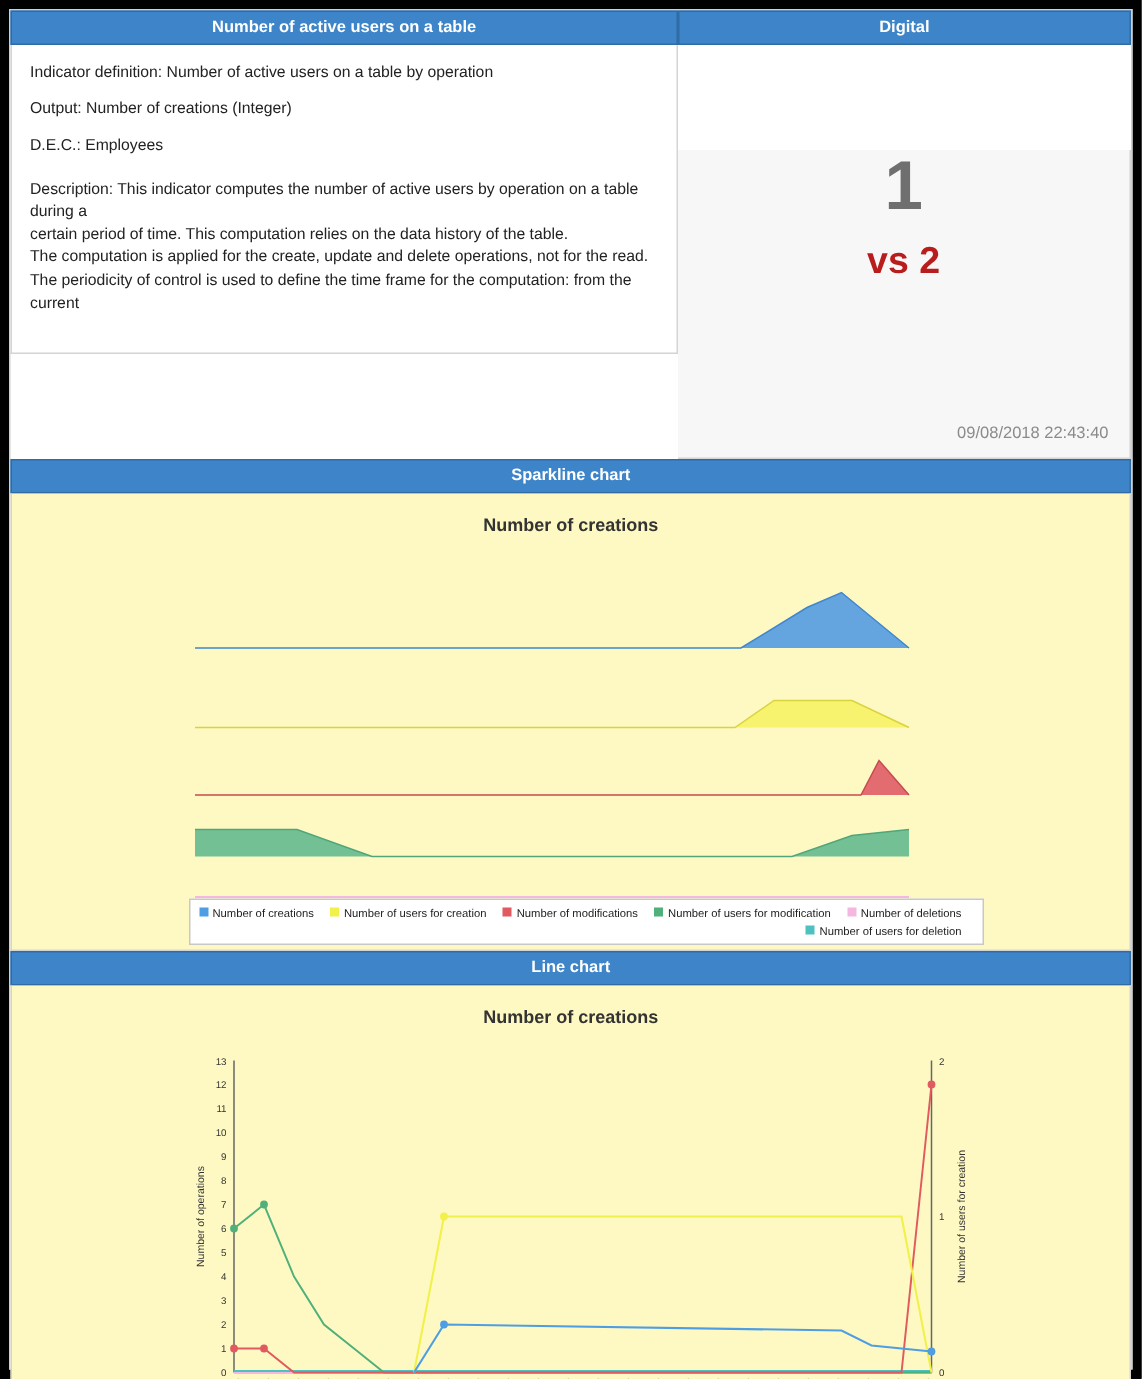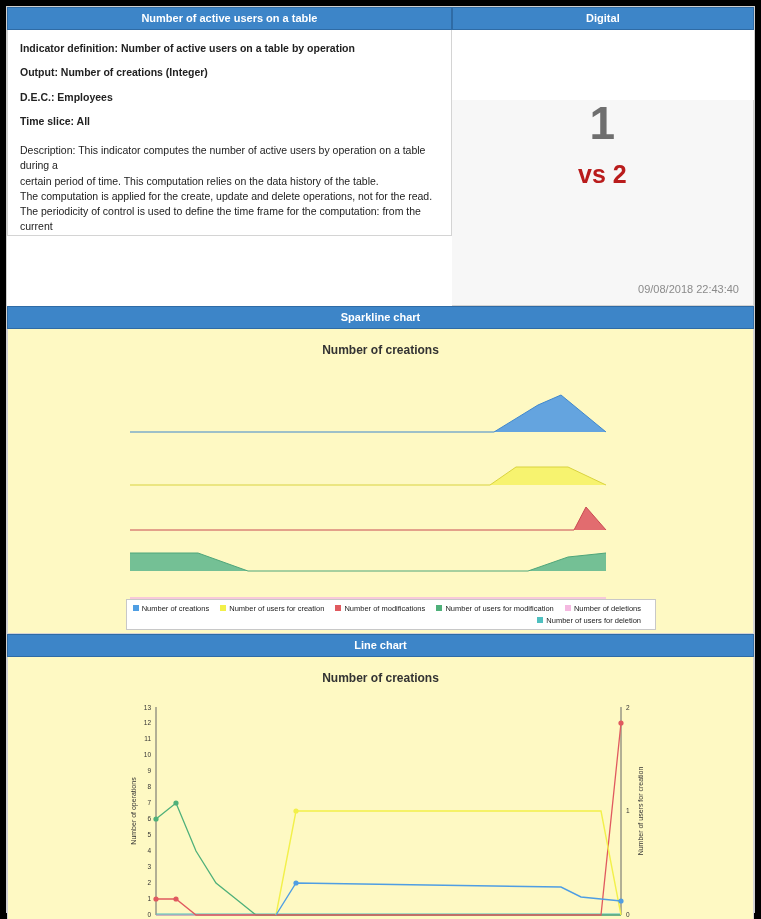--- a/index.html
+++ b/index.html
@@ -53,21 +53,20 @@
     height: 206px;
     padding: 10px 12px 0 12px;
     font-size: 10.5px;
     color: #222;
     line-height: 1.55;
     background: #fff;
     overflow: hidden;
   }
   .definition-box p {
     margin: 0 0 8px 0;
-    font-weight: bold;
   }
   .definition-box .desc {
     margin-top: 14px;
     line-height: 1.45;
   }
   .digital-box {
     border: 1px solid #d4d4d4;
     border-top: none;
     border-left: none;
     box-sizing: border-box;
@@ -163,21 +162,20 @@
 
 <div class="page">
 
   <div class="top-row">
     <div class="top-left">
       <div class="panel-header">Number of active users on a table</div>
       <div class="definition-box">
         <p>Indicator definition: Number of active users on a table by operation</p>
         <p>Output: Number of creations (Integer)</p>
         <p>D.E.C.: Employees</p>
-        <p>Time slice: All</p>
         <div class="desc">
           <div>Description: This indicator computes the number of active users by operation on a table during a</div>
           <div>certain period of time. This computation relies on the data history of the table.</div>
           <div>The computation is applied for the create, update and delete operations, not for the read.</div>
           <div>The periodicity of control is used to define the time frame for the computation: from the current</div>
 
         </div>
       </div>
     </div>
     <div class="top-right">

